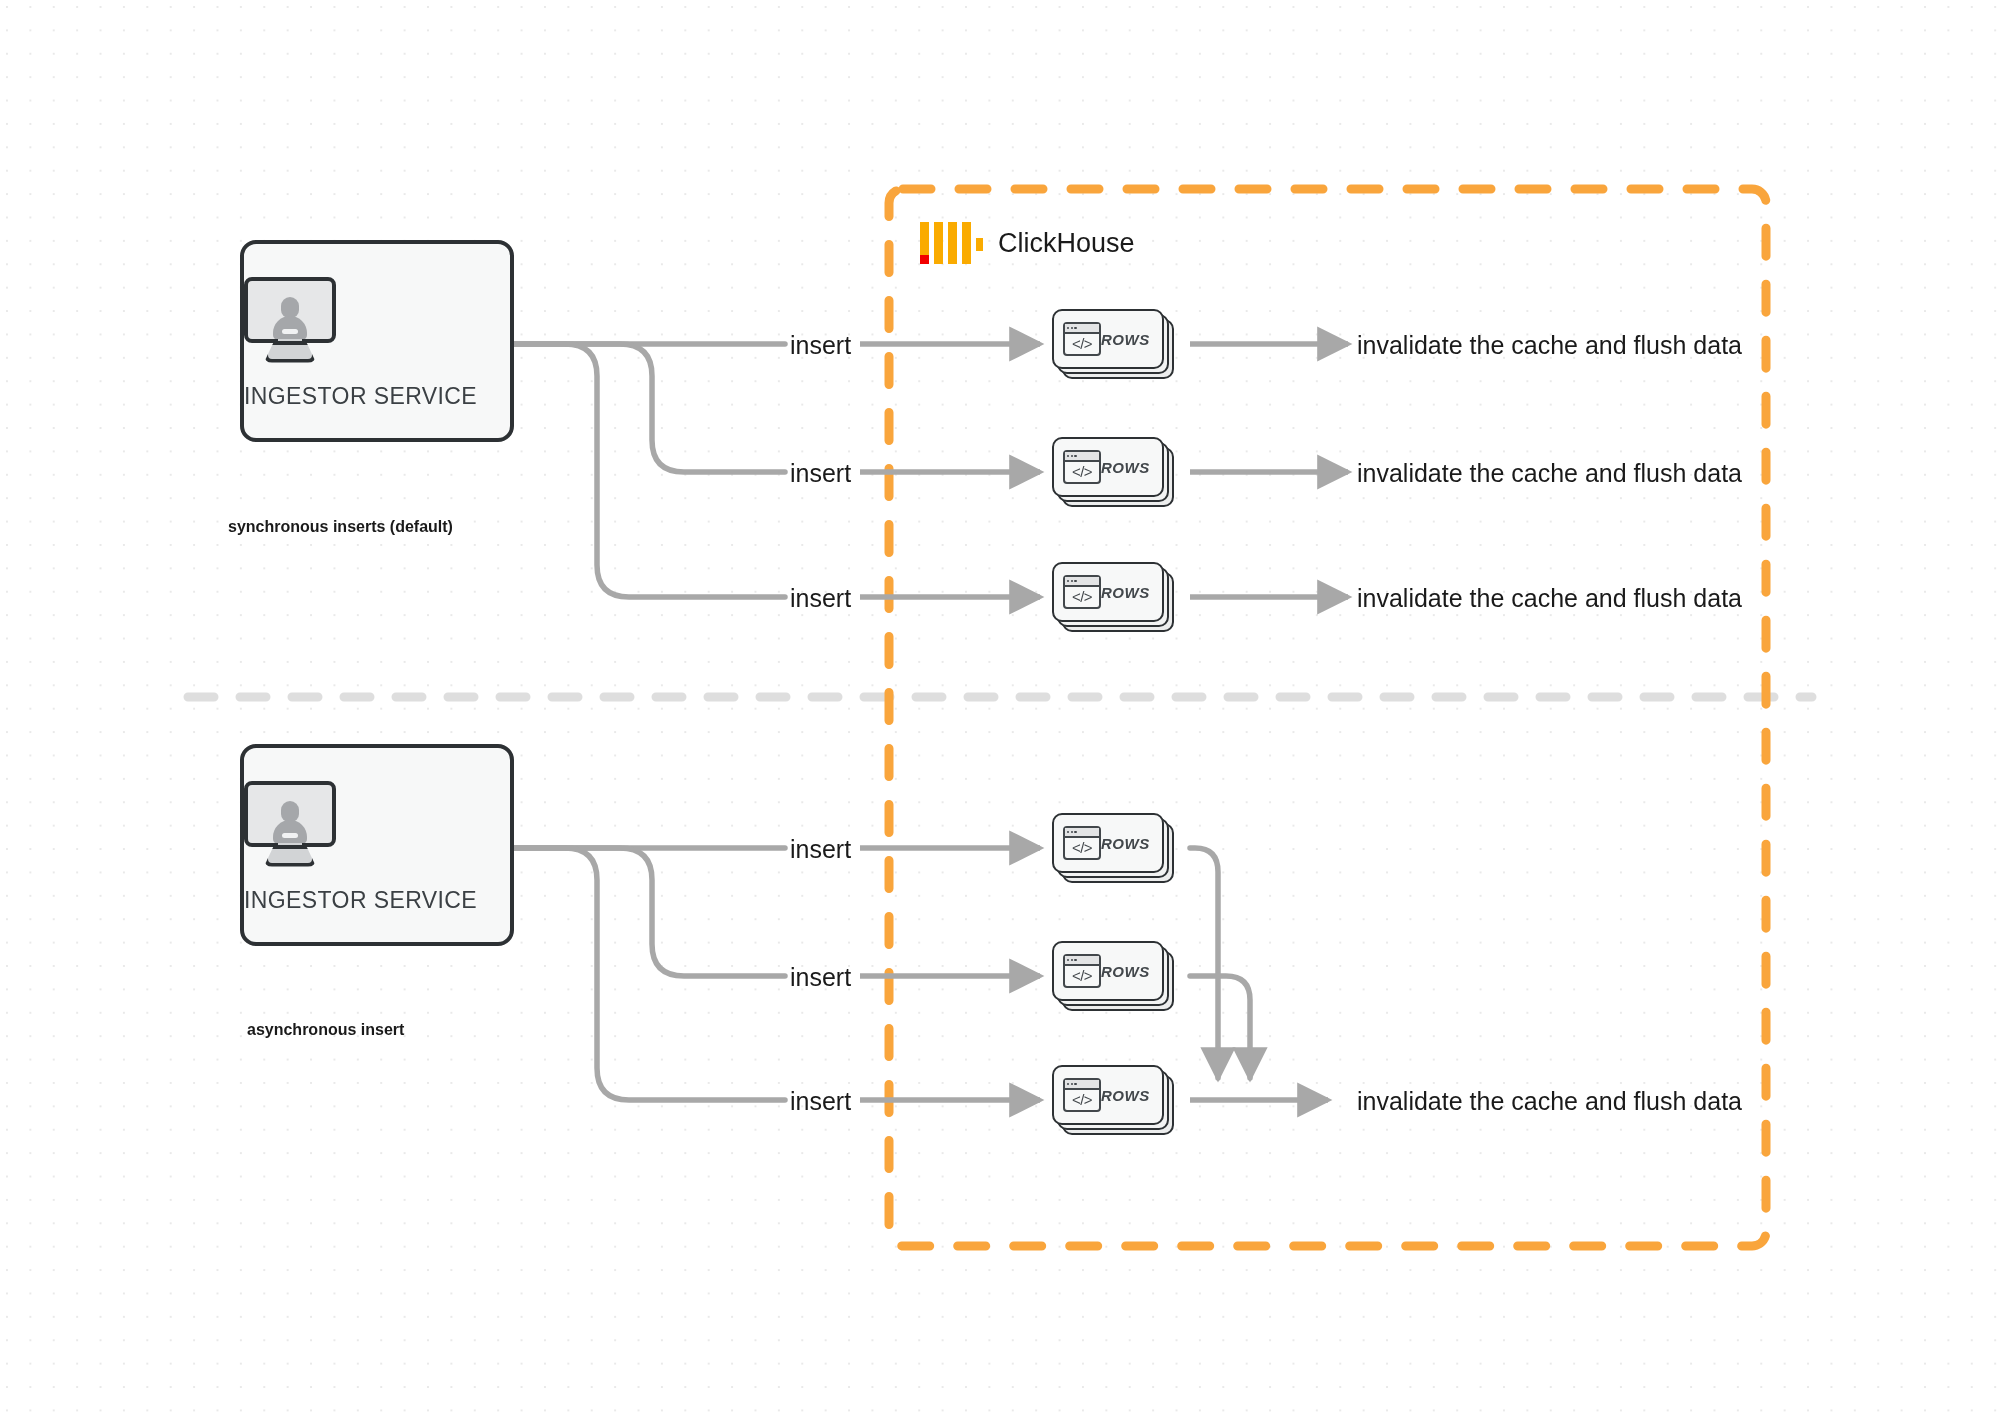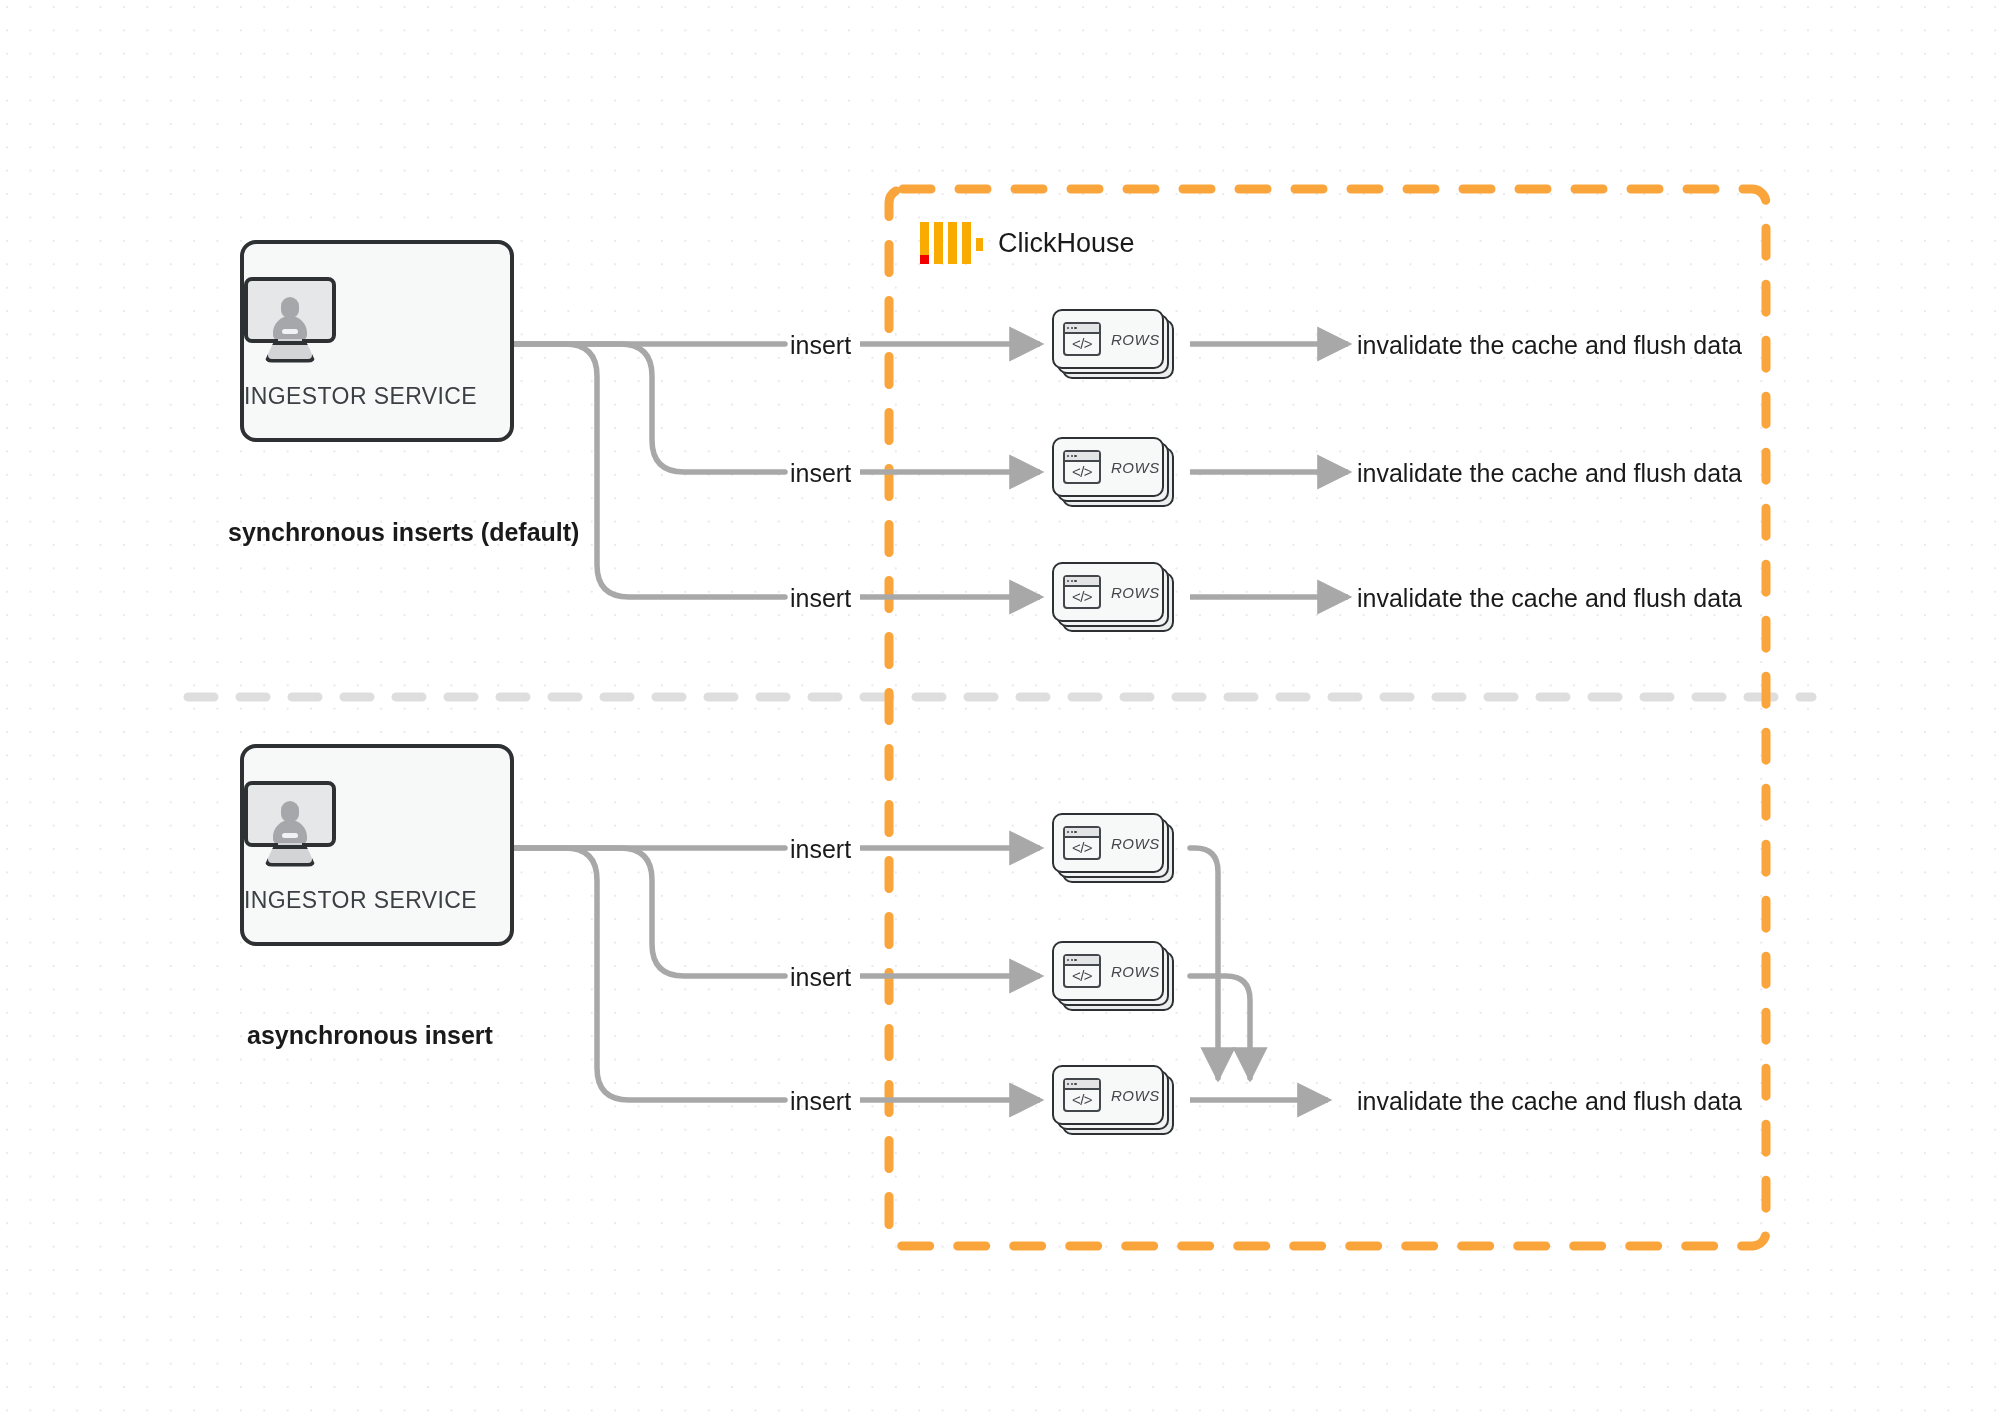--- a/index.html
+++ b/index.html
@@ -112,21 +112,21 @@
   .service-label {
     margin-top: 20px;
     font-size: 23px;
     letter-spacing: 0.4px;
     color: #3b4044;
     white-space: nowrap;
   }
   
   .section-caption {
     position: absolute;
-    font-size: 25px;
+    font-size: 16px;
     font-weight: bold;
     color: #1a1a1a;
     white-space: nowrap;
   }
   
   .ch-brand {
     position: absolute;
     display: flex;
     align-items: center;
   }
@@ -244,24 +244,23 @@
     top: 8px; bottom: 0;
     display: flex;
     align-items: center;
     justify-content: center;
     font-size: 15px;
     color: #42474b;
     font-family: "Liberation Sans", sans-serif;
     letter-spacing: -0.5px;
   }
   .rows-text {
-    margin-left: 10px;
     font-size: 15px;
     font-style: italic;
-    font-weight: normal;
+    font-weight: bold;
     color: #42474b;
     letter-spacing: 0.5px;
     text-align: center;
   }
   
   .edge-label {
     position: absolute;
     font-size: 25px;
     color: #1a1a1a;
     white-space: nowrap;

